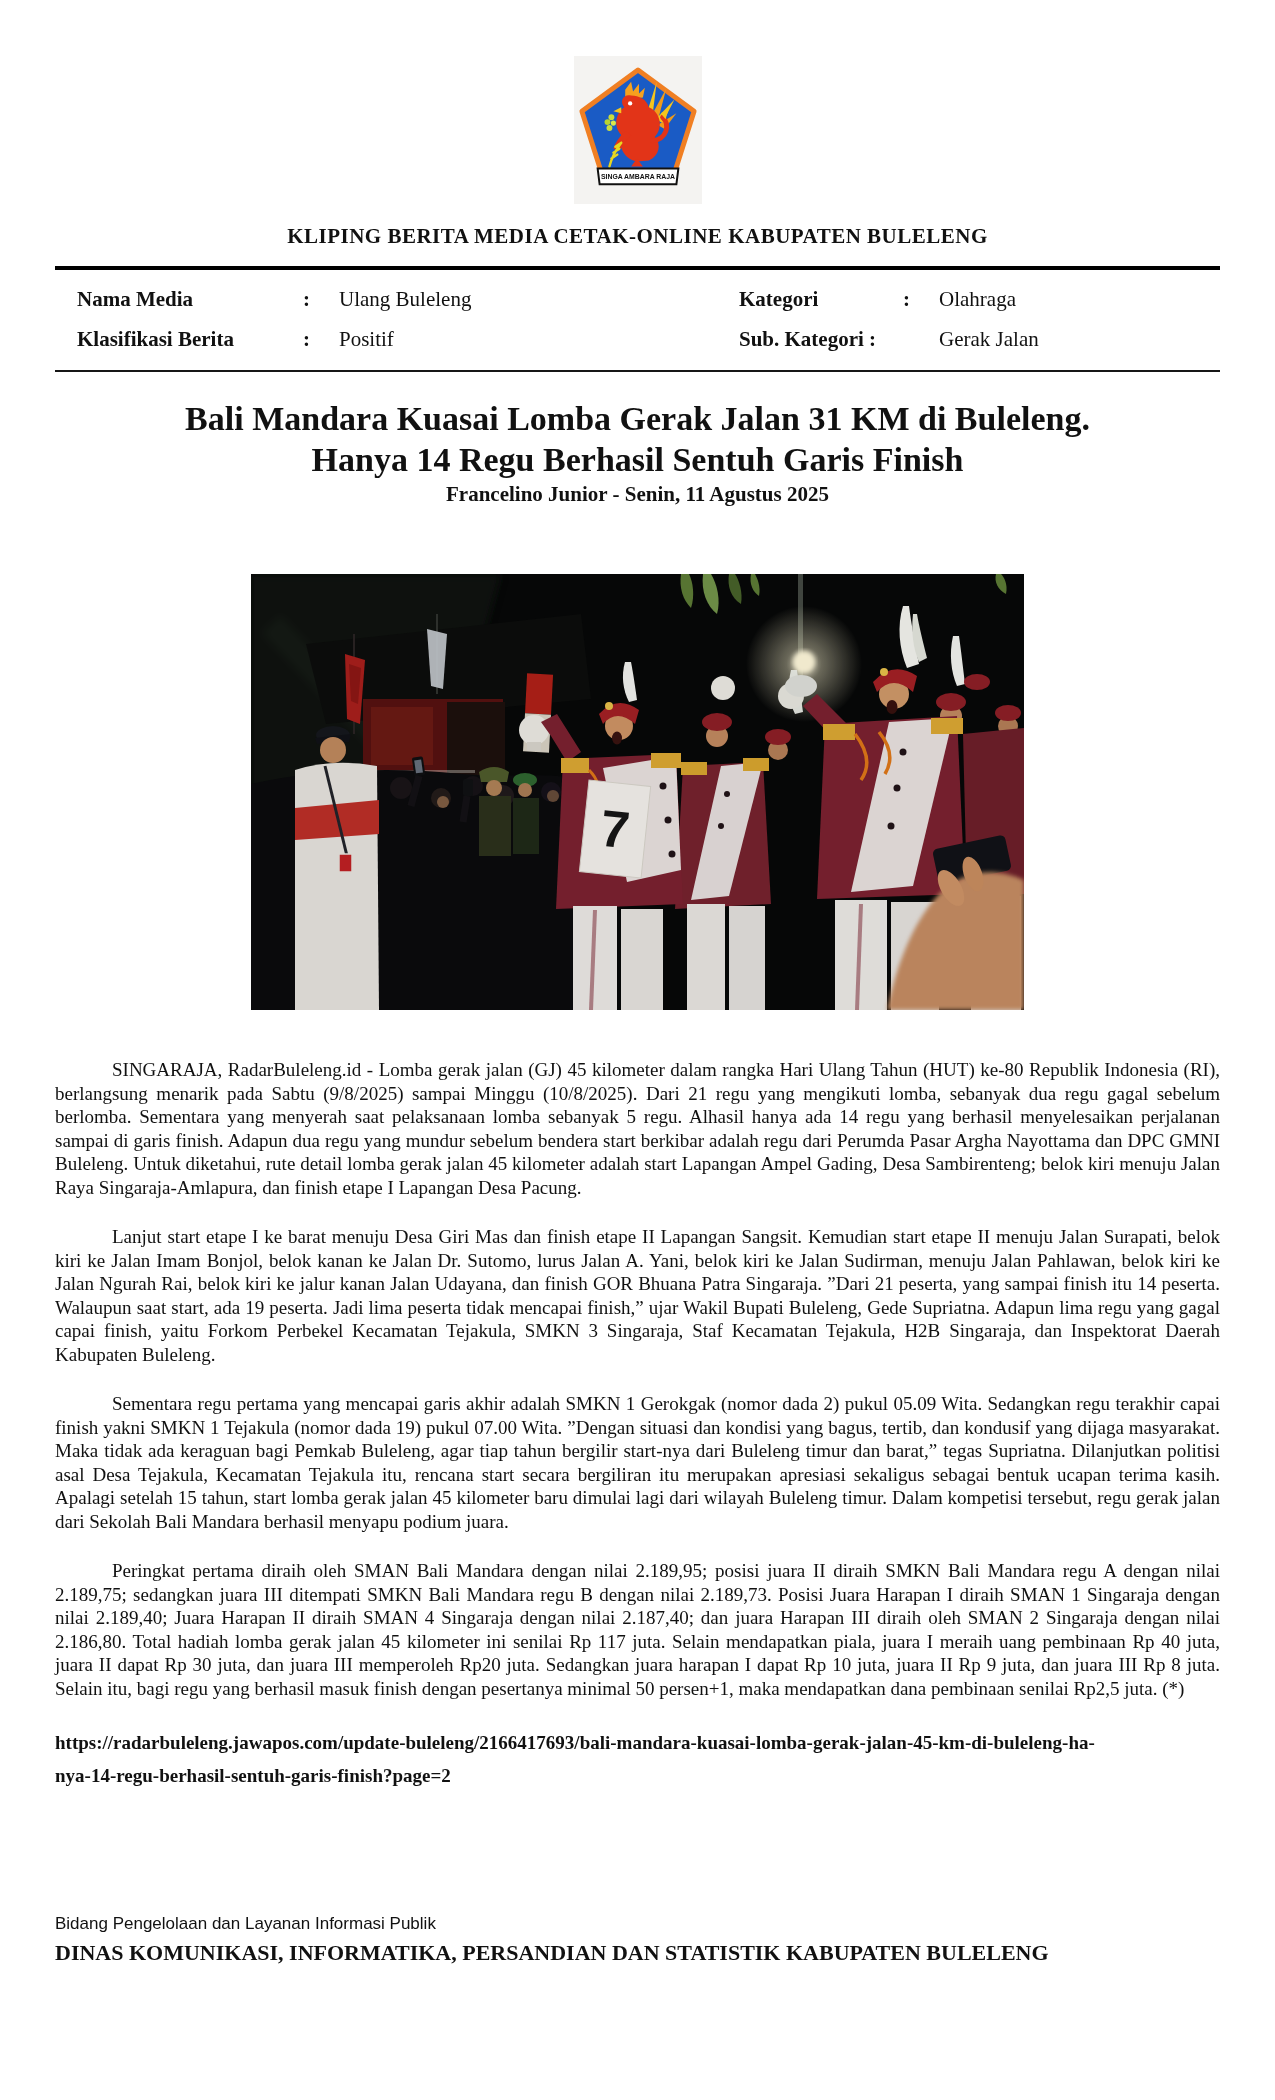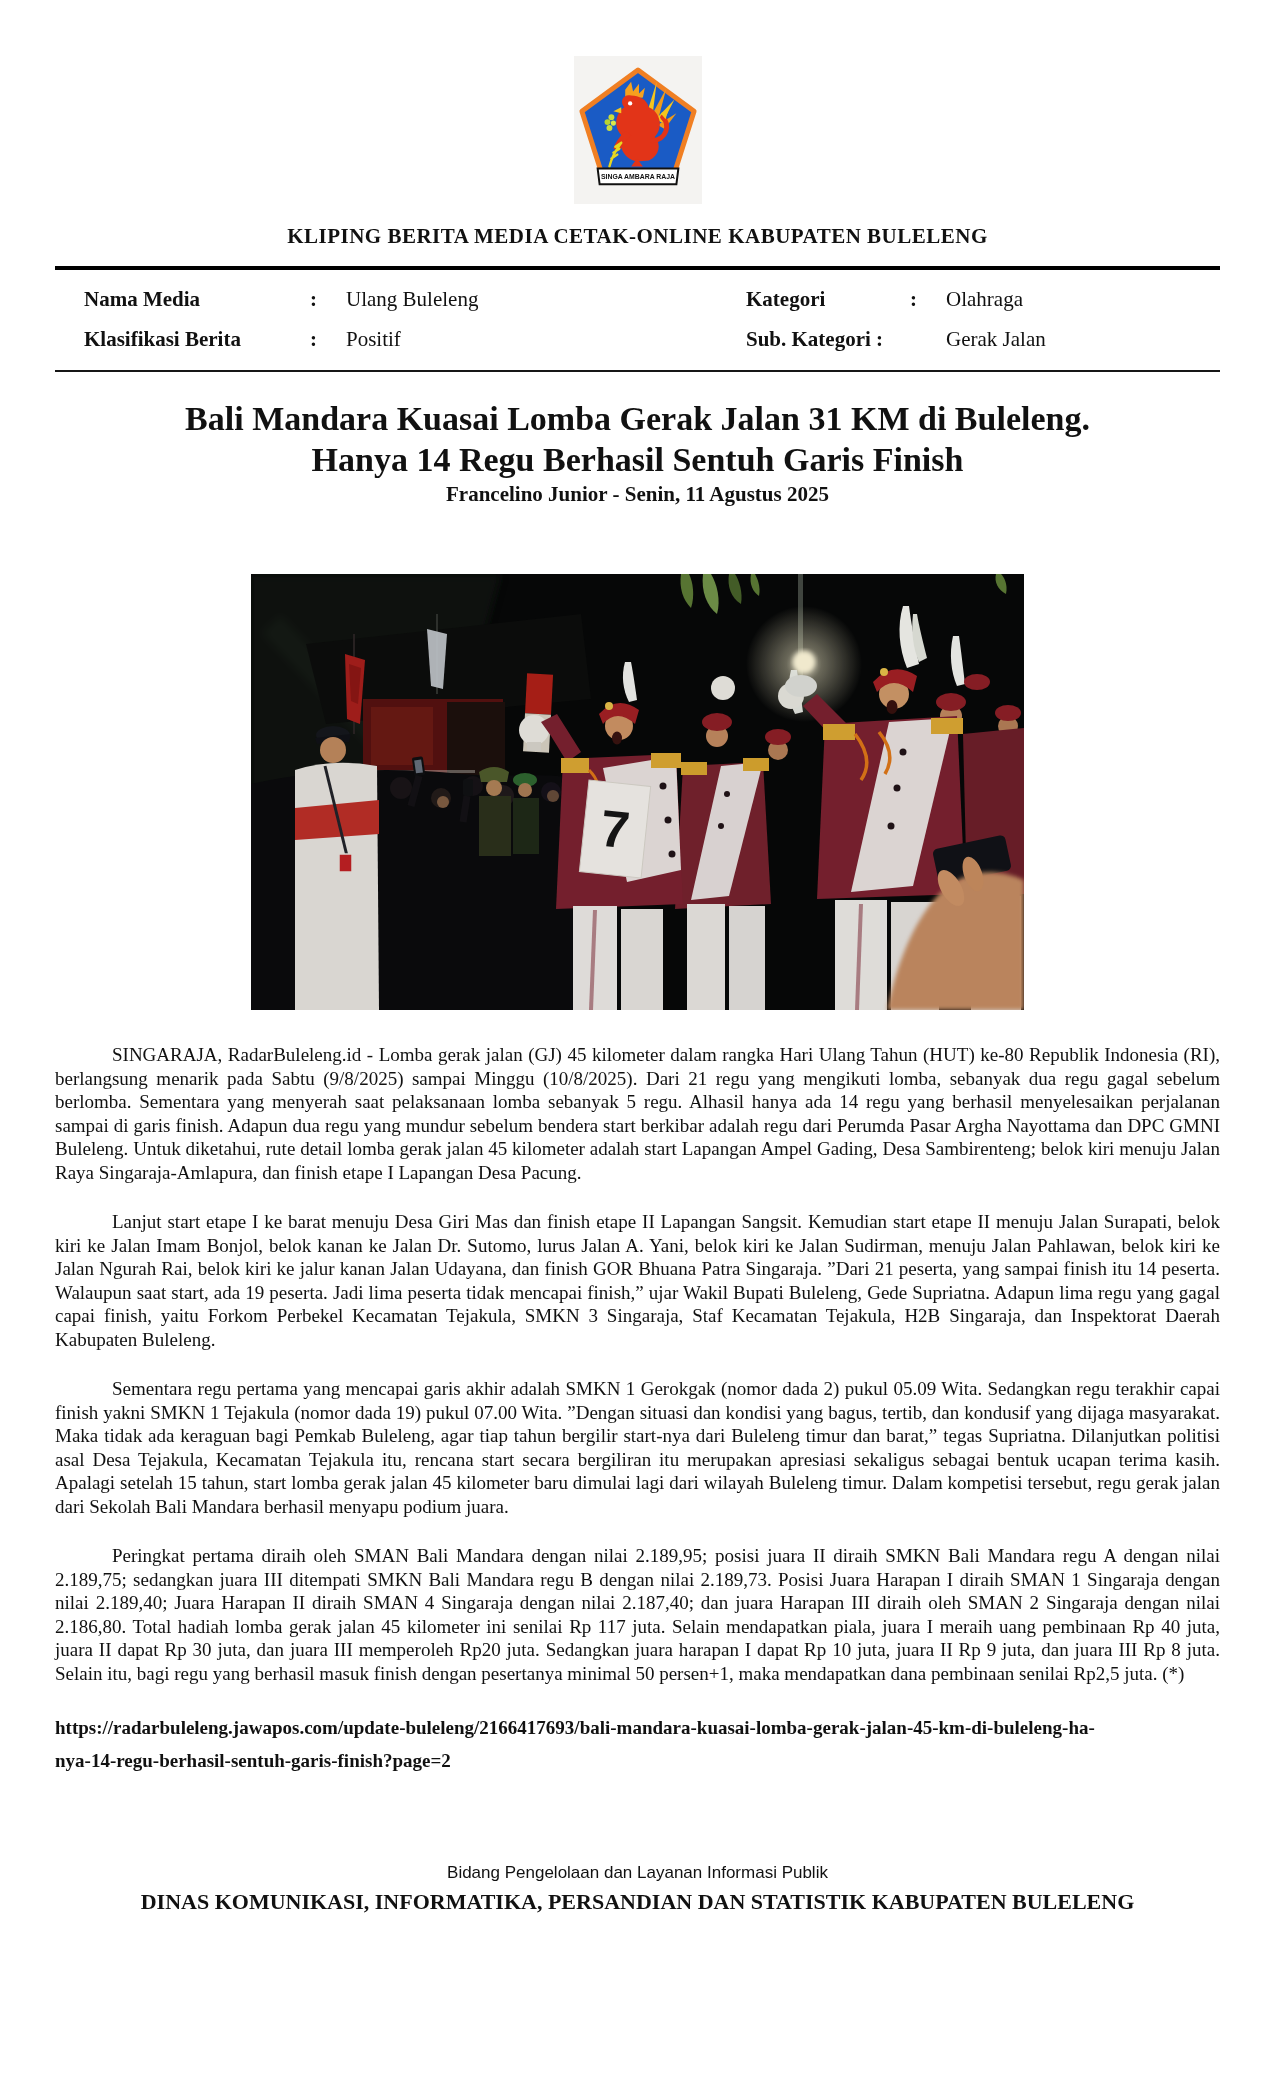--- a/index.html
+++ b/index.html
@@ -17,44 +17,44 @@
     text-align:center;margin:14px 0 0;font-weight:bold;font-size:21px;line-height:36px;
     letter-spacing:.5px;font-family:"Liberation Serif", serif;
   }
   .rule-thick{height:4px;background:#000;margin-top:12px;}
   .rule-thin{height:2px;background:#161616;}
 
   
   .meta{display:flex;padding:9px 0 11px;font-size:21px;}
   .meta-left{width:640px;display:grid;grid-template-columns:226px 36px auto;padding-left:22px;box-sizing:border-box;}
   .meta-right{flex:1;display:grid;grid-template-columns:164px 36px auto;padding-left:44px;box-sizing:border-box;}
-  .meta .cell{line-height:40px;white-space:nowrap;margin-left:7px;}
+  .meta .cell{line-height:40px;white-space:nowrap;}
   .meta .lbl{font-weight:bold;}
   .meta .span2{grid-column:1 / 3;}
 
   
   .headline{margin-top:26px;text-align:center;font-weight:bold;font-size:34px;line-height:41px;}
   .byline{margin-top:4px;text-align:center;font-weight:bold;font-size:21px;line-height:20px;}
 
   
   .photo-wrap{width:773px;height:436px;margin:70px auto 0;overflow:hidden;background:#070808;}
 
   
-  .body-text{margin-top:33px;}
+  .body-text{margin-top:48px;}
   .body-text p{
     margin:0 0 26px;font-size:19px;line-height:23.5px;text-align:justify;text-indent:57px;
   }
   .source-url{
     margin-top:2px;font-weight:bold;font-size:19px;line-height:33px;text-align:left;
     word-break:break-all;cursor:pointer;
   }
   .source-url span{display:block;}
 
   
-  .footer{margin-top:84px;text-align:center;}
+  .footer{margin-top:120px;}
   .footer-line1{font-family:"Liberation Sans", sans-serif;font-size:17px;line-height:24px;}
   .footer-line2{font-family:"Liberation Serif", serif;font-weight:bold;font-size:22px;line-height:30px;margin-top:2px;}
 </style>
 </head>
 <body>
 
 <div class="page">
 
   <div class="logo-box">
     <svg width="128" height="148" viewBox="0 0 130 150">

